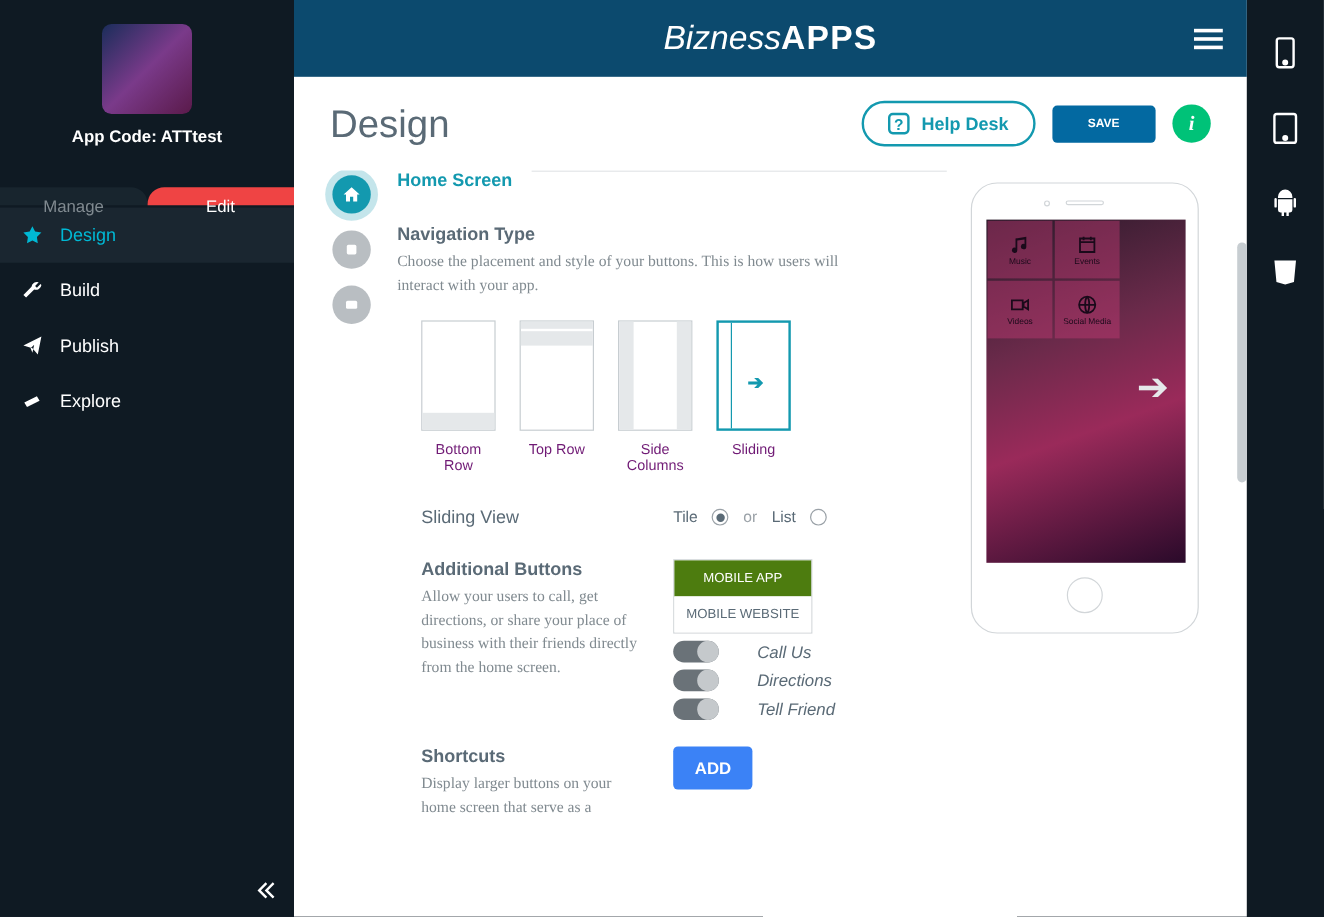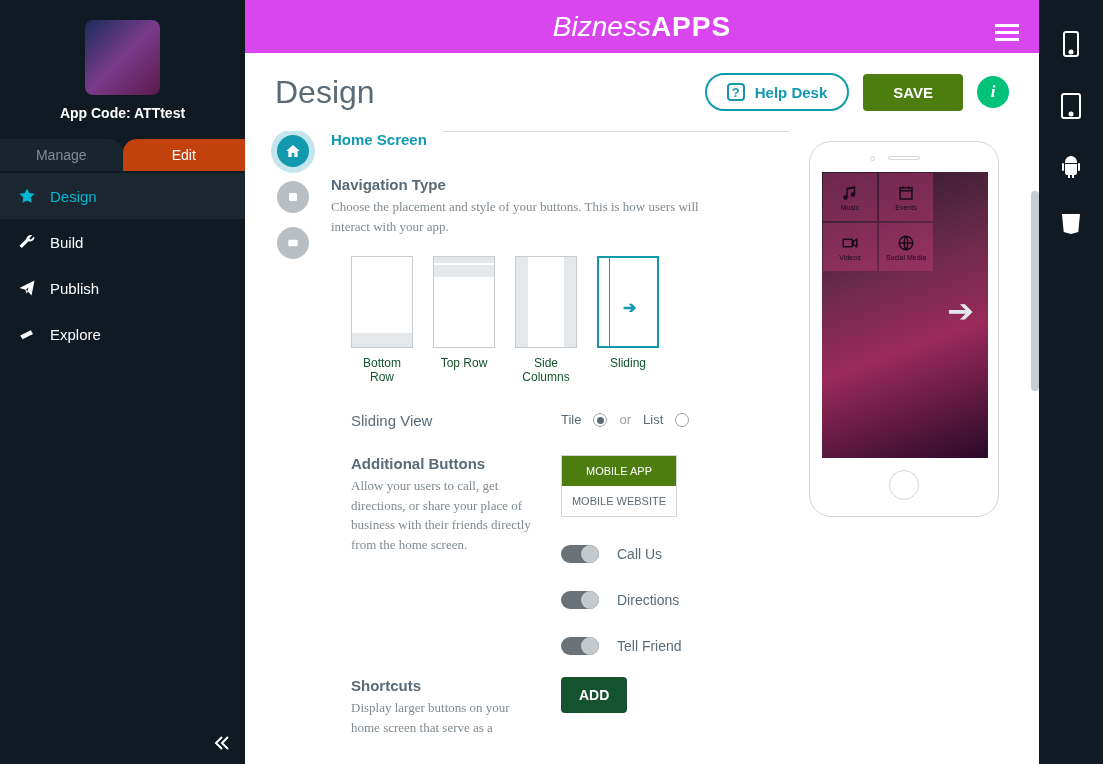--- a/index.html
+++ b/index.html
@@ -6,45 +6,45 @@
 html, body { width: 1103px; height: 764px; overflow: hidden; background: #0f1a23; }
 
 .app { display: flex; width: 1103px; height: 764px; }
 
 
 .sidebar { width: 245px; background: #0f1a23; color: #fff; position: relative; flex-shrink: 0; }
 .app-icon { width: 75px; height: 75px; margin: 20px auto 10px; background: linear-gradient(135deg, #1a2d5a 0%, #7a3a8a 50%, #5a1a4a 100%); border-radius: 8px; display: block; }
 .app-code { text-align: center; font-size: 14px; font-weight: 600; margin-bottom: 18px; }
 
 .tab-row { display: flex; height: 32px; }
-.tab { flex: 1; text-align: center; line-height: 32px; font-size: 14px; cursor: pointer; }
+.tab { flex: 1; text-align: center; line-height: 32px; font-size: 14px; cursor: pointer; margin-top: 17px; }
 .tab.manage { background: #18252e; color: #808a90; border-top-right-radius: 14px; }
-.tab.edit { background: #c2410c; color: #fff; border-top-left-radius: 14px; }
+.tab.edit { background: #ef4444; color: #fff; border-top-left-radius: 14px; }
 
 .nav { padding-top: 2px; }
 .nav-item { display: flex; align-items: center; gap: 14px; padding: 14px 18px; font-size: 15px; color: #fff; cursor: pointer; }
 .nav-item.active { background: #1a2630; color: #00b8d4; }
 .nav-item .icon { width: 18px; height: 18px; flex-shrink: 0; fill: currentColor; }
 
 .collapse { position: absolute; bottom: 10px; right: 14px; color: #fff; cursor: pointer; }
 
 
 .main { flex: 1; display: flex; flex-direction: column; background: #fff; position: relative; min-width: 0; }
-.topbar { height: 53px; background: #d946ef; display: flex; align-items: center; justify-content: center; position: relative; }
+.topbar { height: 64px; background: #0c4a6e; display: flex; align-items: center; justify-content: center; position: relative; }
 .brand { color: #fff; font-size: 28px; font-weight: 300; font-style: italic; }
 .brand b { font-weight: 700; font-style: normal; letter-spacing: 1px; }
 .hamburger { position: absolute; right: 20px; top: 20px; width: 24px; cursor: pointer; }
 .hamburger span { display: block; height: 3px; background: #fff; margin: 4px 0; }
 
 .header { display: flex; align-items: center; justify-content: space-between; padding: 20px 30px; }
 .page-title { font-size: 32px; color: #5a6a76; font-weight: 400; }
 .header-actions { display: flex; align-items: center; gap: 14px; }
 .help-btn { border: 2px solid #1399af; color: #1399af; background: #fff; border-radius: 20px; padding: 8px 20px; font-size: 15px; font-weight: 600; cursor: pointer; display: flex; align-items: center; gap: 10px; }
 .help-btn .q { display: inline-block; width: 18px; height: 18px; border: 2px solid #1399af; border-radius: 4px; text-align: center; line-height: 15px; font-weight: 800; font-size: 13px; }
-.save-btn { background: #4d7c0f; color: #fff; border: none; border-radius: 4px; padding: 10px 30px; font-size: 15px; font-weight: 700; }
+.save-btn { background: #0369a1; color: #fff; border: none; border-radius: 4px; padding: 10px 30px; font-size: 10px; font-weight: 700; }
 .info-btn { width: 32px; height: 32px; border-radius: 50%; background: #00c278; color: #fff; font-style: italic; font-weight: 700; font-family: Georgia, serif; font-size: 17px; display: flex; align-items: center; justify-content: center; cursor: pointer; }
 
 .content { display: flex; padding: 0 30px 30px; gap: 20px; overflow-y: auto; flex: 1; position: relative; }
 
 .steps-col { width: 36px; display: flex; flex-direction: column; align-items: center; gap: 14px; padding-top: 4px; }
 .step { width: 32px; height: 32px; border-radius: 50%; display: flex; align-items: center; justify-content: center; }
 .step.active { background: #1399af; box-shadow: 0 0 0 6px rgba(19, 153, 175, 0.25); }
 .step.inactive { background: #b9bec2; }
 .step svg { fill: #fff; width: 16px; height: 16px; }
 
@@ -53,21 +53,21 @@
 .section-title { color: #1399af; font-size: 15px; font-weight: 600; }
 .section-header .line { flex: 1; height: 1px; background: #d9dde0; }
 
 .subhead { font-size: 15px; color: #5a6a76; font-weight: 600; margin-bottom: 4px; }
 .desc { font-size: 13px; color: #808a90; line-height: 1.5; max-width: 380px; font-family: Liberation Serif, serif; }
 
 .nav-types { display: flex; gap: 20px; margin: 20px 0 28px 20px; }
 .nt { width: 62px; text-align: center; cursor: pointer; }
 .nt-box { width: 62px; height: 92px; border: 1px solid #c7cdd1; background: #fff; position: relative; margin-bottom: 8px; }
 .nt-box.selected { border: 2px solid #1399af; }
-.nt-label { font-size: 12px; color: #14532d; }
+.nt-label { font-size: 12px; color: #701a75; }
 .nt-bottom-row::after { content: ""; position: absolute; bottom: 0; left: 0; right: 0; height: 14px; background: #e5e8ea; }
 .nt-top-row::before { content: ""; position: absolute; top: 0; left: 0; right: 0; height: 6px; background: #e5e8ea; }
 .nt-top-row::after { content: ""; position: absolute; top: 8px; left: 0; right: 0; height: 12px; background: #e5e8ea; }
 .nt-side-cols::before, .nt-side-cols::after { content: ""; position: absolute; top: 0; bottom: 0; width: 12px; background: #e5e8ea; }
 .nt-side-cols::before { left: 0; }
 .nt-side-cols::after { right: 0; }
 .nt-sliding::before { content: ""; position: absolute; top: 0; bottom: 0; left: 10px; width: 1px; background: #1399af; }
 .nt-sliding .arrow { position: absolute; top: 40px; left: 24px; color: #1399af; font-size: 16px; font-weight: 700; }
 
 .row { display: flex; align-items: flex-start; margin: 22px 0 0 20px; gap: 30px; }
@@ -77,25 +77,25 @@
 .radios { display: flex; align-items: flex-end; gap: 12px; font-size: 13px; color: #5a6a76; }
 .radio { width: 14px; height: 14px; border: 1px solid #9aa1a7; border-radius: 50%; display: inline-flex; align-items: center; justify-content: center; }
 .radio.checked::after { content: ""; width: 7px; height: 7px; background: #5a6a76; border-radius: 50%; }
 .or { color: #9aa1a7; }
 
 .tab-buttons { display: flex; flex-direction: column; width: 116px; border: 1px solid #d2d6d9; }
 .tab-button { text-align: center; padding: 9px 4px; font-size: 11px; cursor: pointer; }
 .tab-button.active { background: #4d7c0f; color: #fff; }
 .tab-button.inactive { background: #fff; color: #5a6a76; }
 
-.toggle-row { display: flex; align-items: center; gap: 18px; margin-top: 28px; font-size: 14px; color: #5a6a76; }
+.toggle-row { display: flex; align-items: center; gap: 32px; margin-top: 6px; font-size: 14px; color: #5a6a76; font-style: italic; }
 .toggle { width: 38px; height: 18px; border-radius: 10px; background: #6a7278; position: relative; cursor: pointer; }
 .toggle::after { content: ""; position: absolute; top: 0; right: 0; width: 18px; height: 18px; border-radius: 50%; background: #c5c9cc; }
 
-.add-btn { background: #14532d; color: #fff; border: none; border-radius: 4px; padding: 10px 18px; font-size: 14px; font-weight: 600; cursor: pointer; }
+.add-btn { background: #3b82f6; color: #fff; border: none; border-radius: 4px; padding: 10px 18px; font-size: 14px; font-weight: 600; cursor: pointer; }
 
 
 .preview-col { width: 200px; padding-top: 10px; }
 .phone { width: 190px; border: 1px solid #d2d6d9; border-radius: 22px; padding: 30px 12px 16px; background: #fff; position: relative; }
 .phone-speaker { position: absolute; top: 14px; left: 50%; transform: translateX(-50%); width: 32px; height: 4px; border: 1px solid #d2d6d9; border-radius: 3px; }
 .phone-cam { position: absolute; top: 14px; left: 60px; width: 5px; height: 5px; border: 1px solid #d2d6d9; border-radius: 50%; }
 .phone-screen { width: 166px; height: 286px; background: linear-gradient(160deg, #2a1a2a 0%, #6a2a4a 35%, #9a2a5a 60%, #2a0a2a 100%); position: relative; overflow: hidden; }
 .tile-grid { position: absolute; top: 0; left: 0; width: 112px; display: flex; flex-wrap: wrap; }
 .tile { width: 54px; height: 48px; background: rgba(200, 60, 120, 0.42); margin: 1px; display: flex; flex-direction: column; align-items: center; justify-content: center; gap: 2px; font-size: 7px; color: #1a0a1a; }
 .tile svg { width: 20px; height: 18px; fill: #1a0a1a; }

